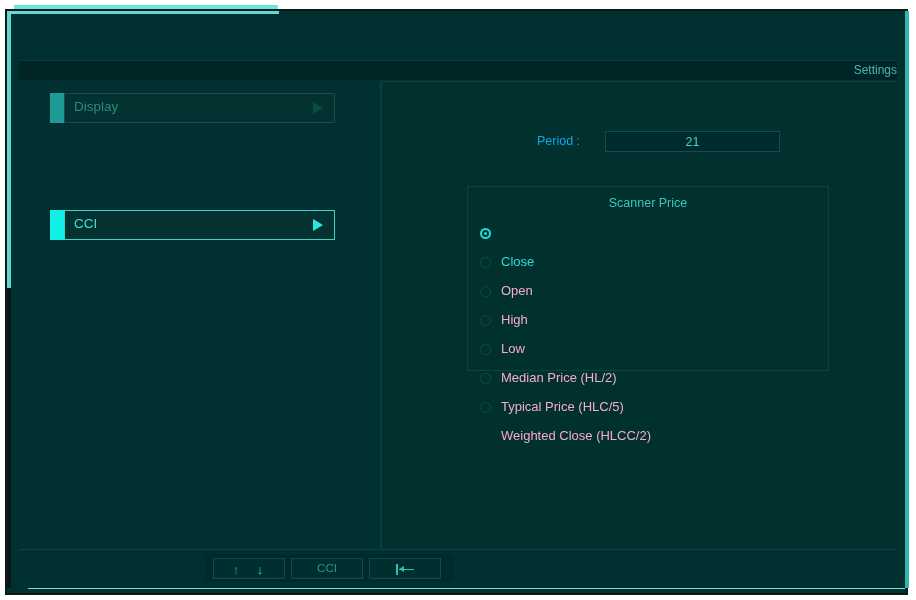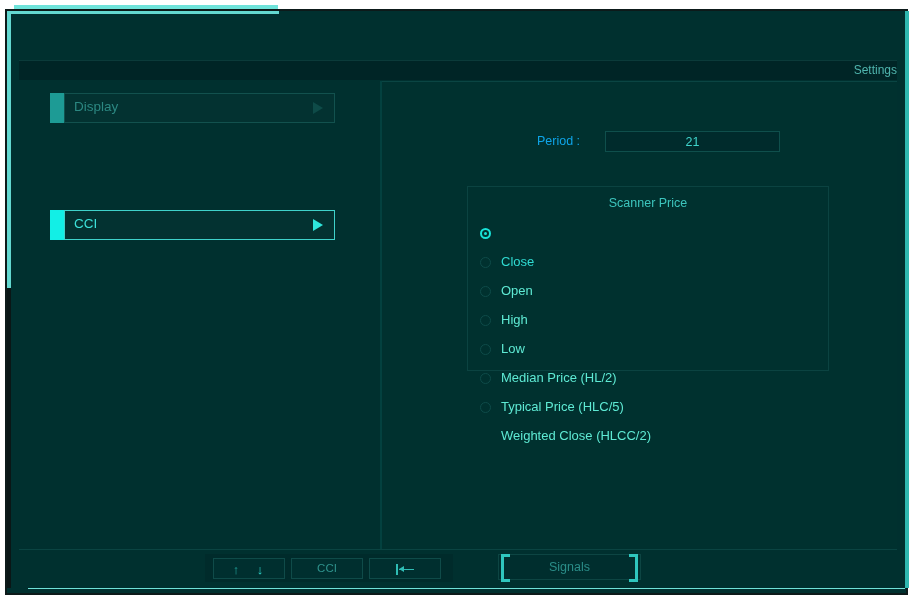--- a/index.html
+++ b/index.html
@@ -275,21 +275,21 @@
   .radio-row.on .radio-mark::after {
     content: "";
     position: absolute;
     left: 2px; top: 2px;
     width: 3px; height: 3px;
     border-radius: 50%;
     background: #18e2d8;
   }
   .radio-row.on .radio-label { color: #2fdbd2; }
   .radio-row.off .radio-mark { border: 1.5px solid #0e4b49; }
-  .radio-row.off .radio-label { color: #5eead4; }
+  .radio-row.off .radio-label { color: #f9a8d4; }
 
   
   .bottom-bar {
     position: absolute;
     left: 8px; top: 535px;
     width: 878px; height: 39px;
     background: #00302f;
     border-top: 1px solid #0a4442;
   }
   .toolbar-group {
@@ -502,22 +502,17 @@
         <div class="tb-btn collapse">
           <span class="collapse-icon">
             <span class="bar"></span>
             <span class="shaft"></span>
             <span class="head"></span>
           </span>
         </div>
 
       </div>
 
-      <div class="signals-btn">
-        <span class="bracket left"></span>
-        <span class="sig-label">Signals</span>
-        <span class="bracket right"></span>
-      </div>
 
     </div>
 
   </div>
 </div>
 
 </body></html>

